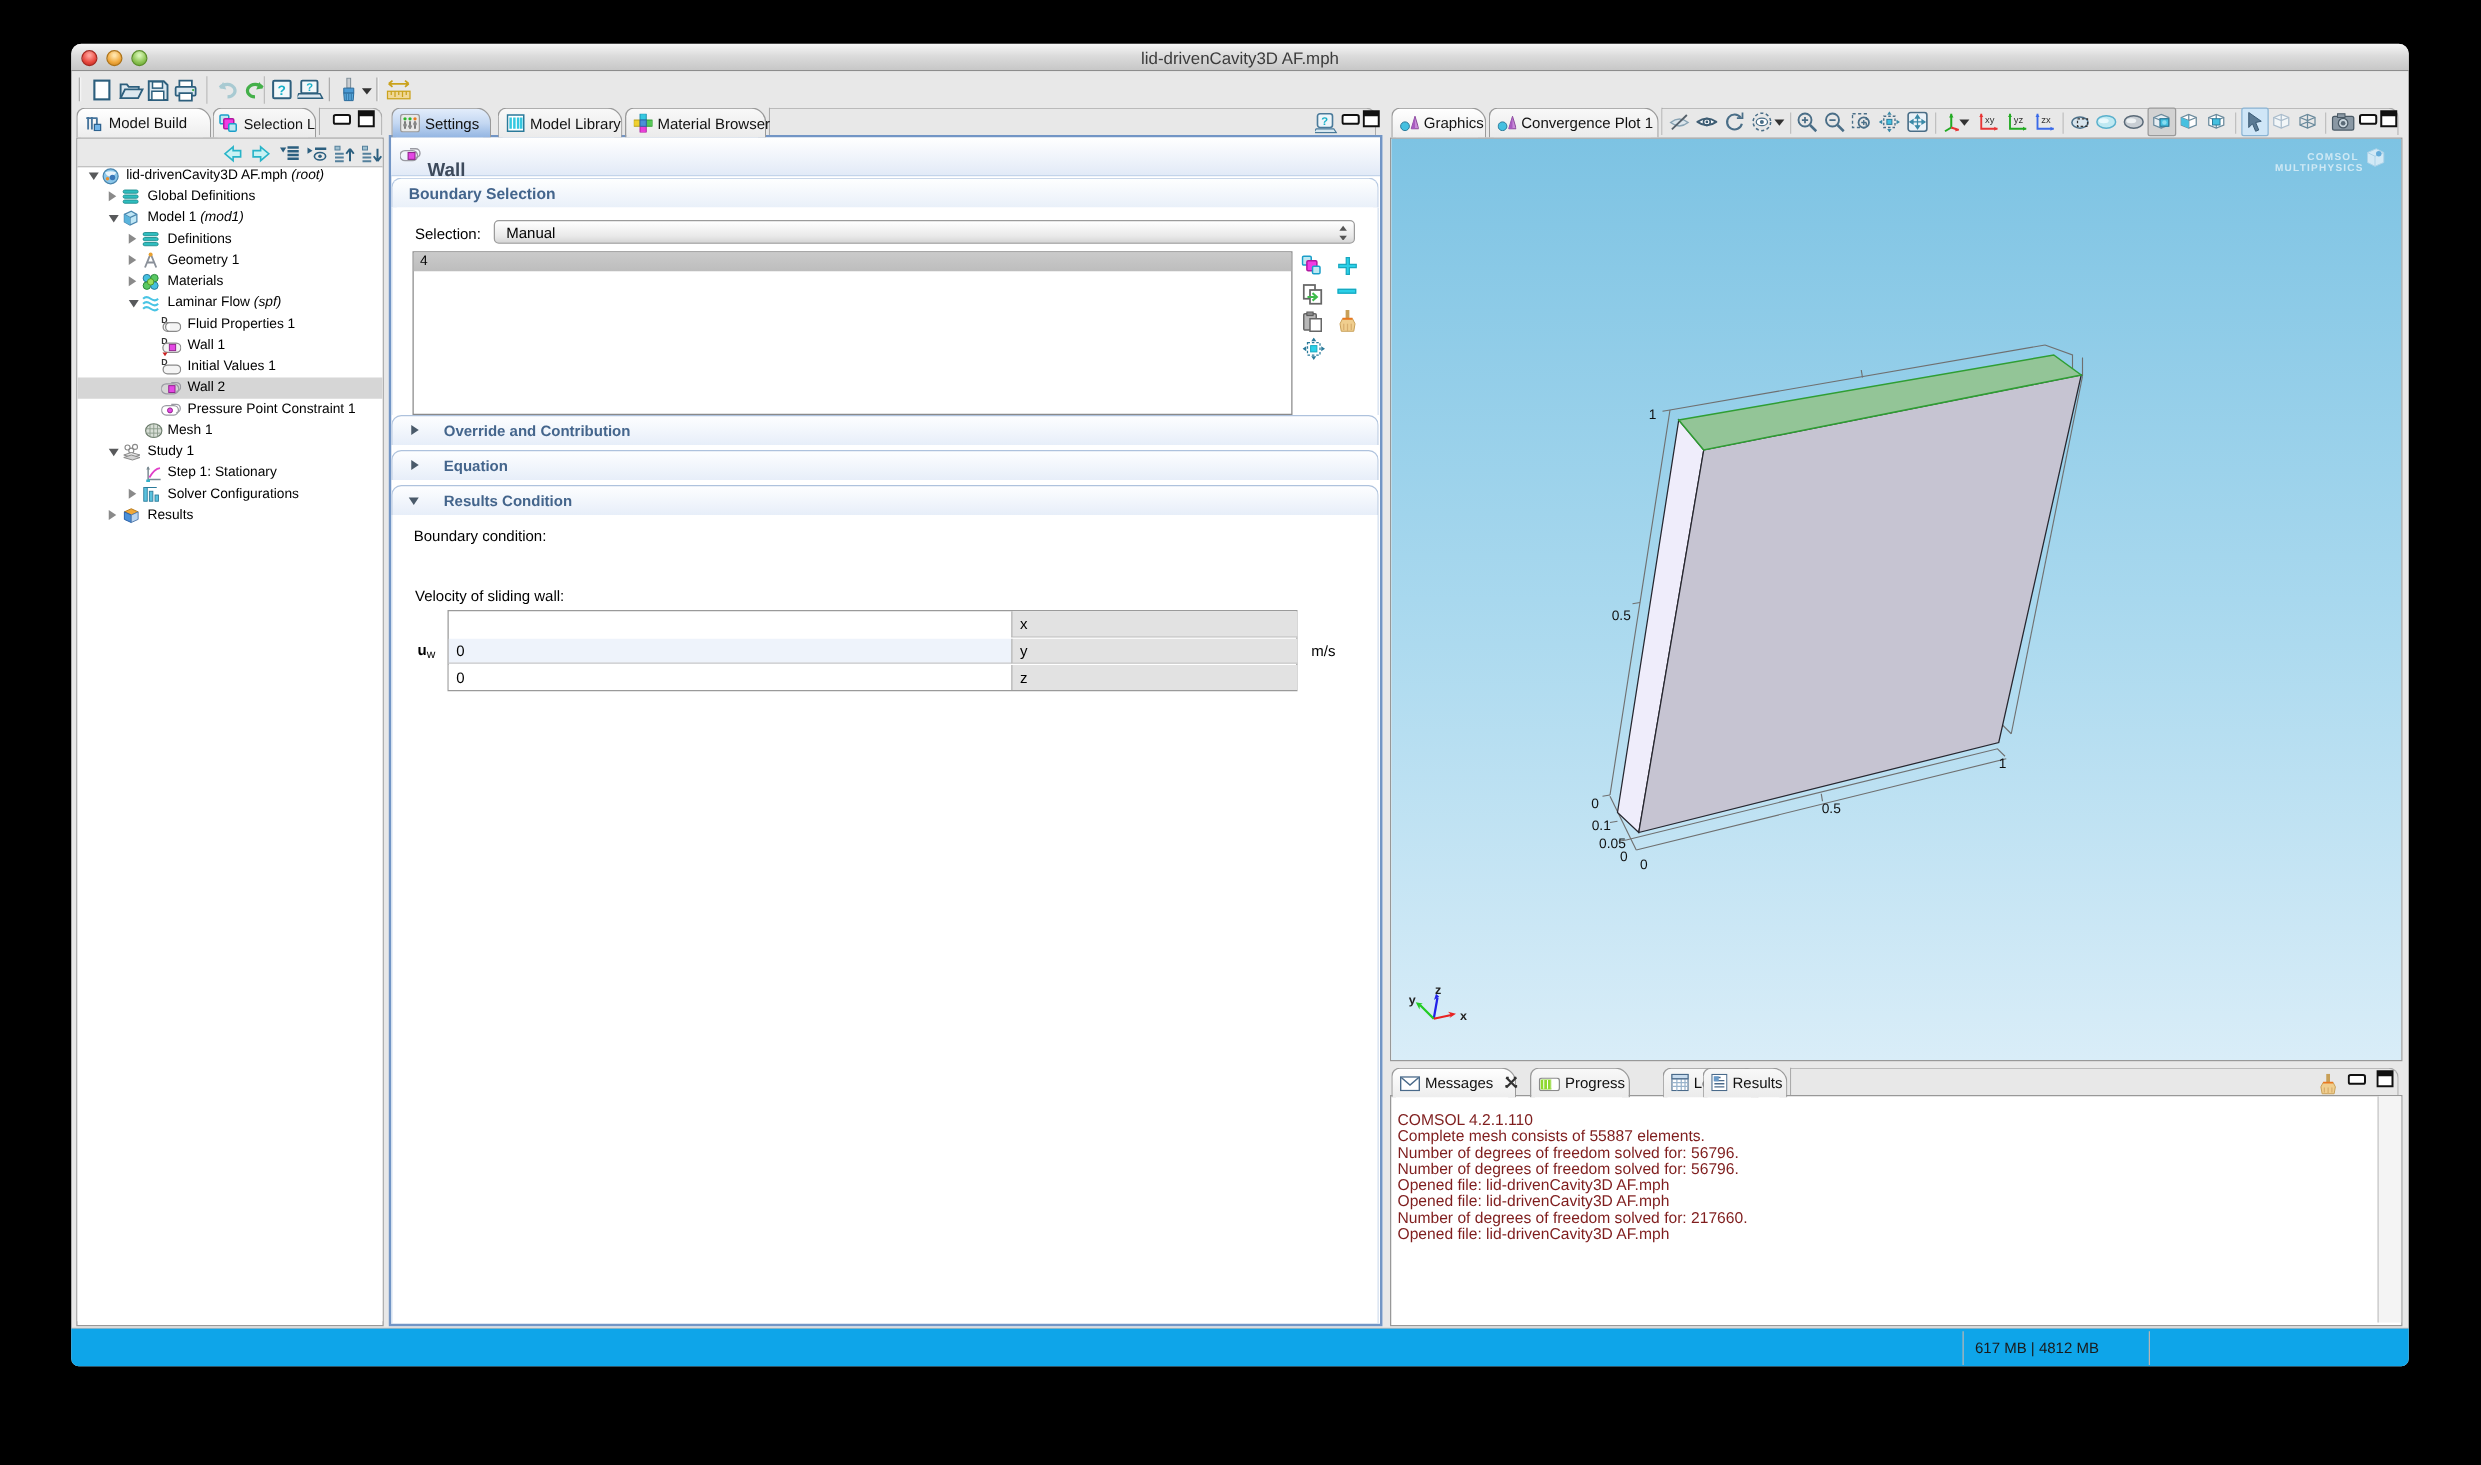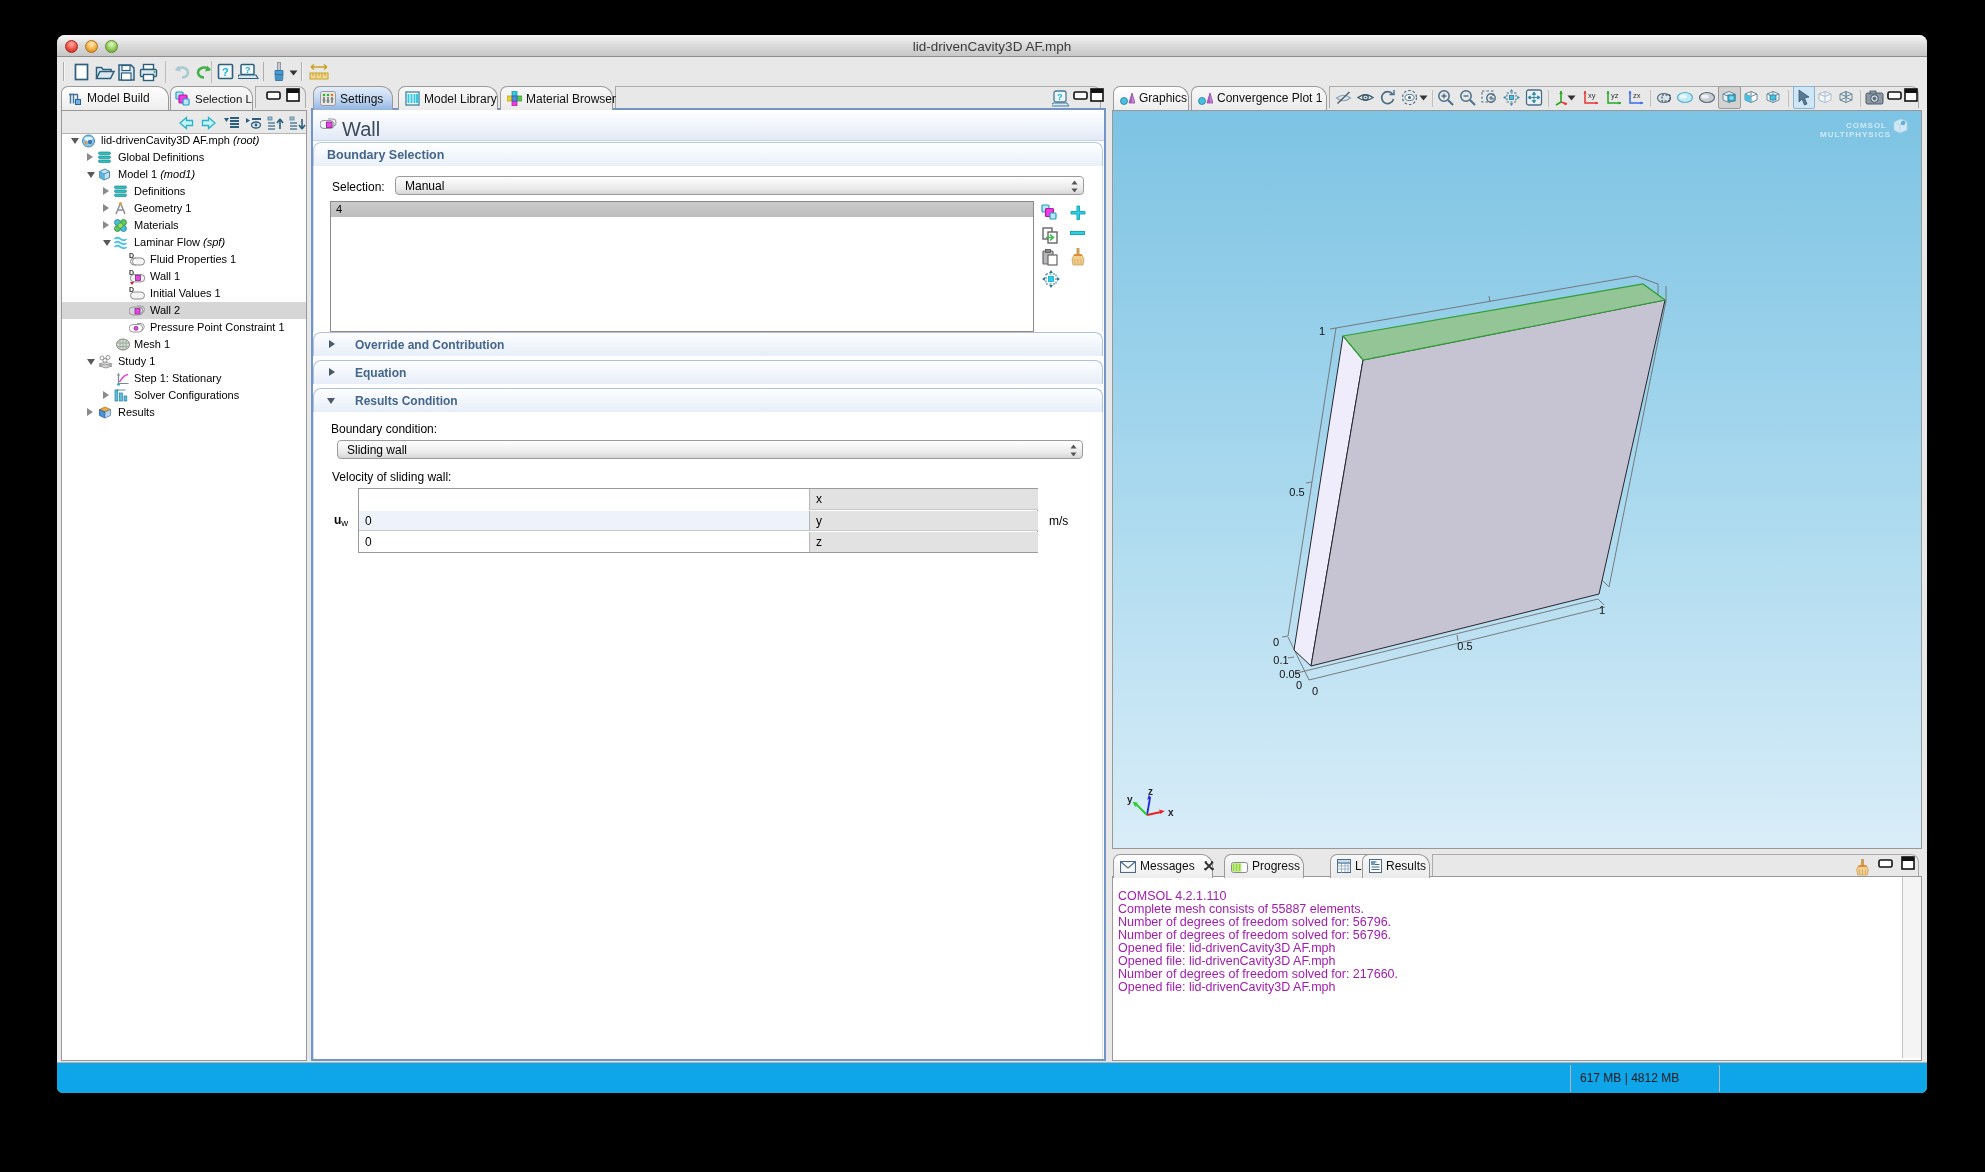--- a/index.html
+++ b/index.html
@@ -26,21 +26,21 @@
 .tri{position:absolute;width:0;height:0;}
 .tri.exp{border-left:4.5px solid transparent;border-right:4.5px solid transparent;border-top:6px solid #58595b;top:6px;}
 .tri.col{border-top:4.5px solid transparent;border-bottom:4.5px solid transparent;border-left:6px solid #8a8a8a;top:4px;}
 .ticon{position:absolute;top:1px;}
 .sechead{position:absolute;left:0;width:790px;height:24px;border:1px solid #aec2dd;border-bottom:none;border-radius:8px 8px 0 0;background:linear-gradient(#fdfeff,#e7eef9);}
 .sechead b{position:absolute;left:29px;top:5px;font-size:12px;color:#44658c;margin-left:12px;}
 .dropdown{position:absolute;height:19px;border:1px solid #9b9b9b;border-radius:4px;background:linear-gradient(#ffffff,#e9e9e9 70%,#d6d6d6);font-size:12px;color:#000;}
 .dropdown span{position:absolute;left:9px;top:2px;}
 .updown{position:absolute;right:5px;top:3px;width:7px;height:12px;}
 .glab{position:absolute;font-size:12px;color:#000;white-space:nowrap;}
-.msgline{position:absolute;left:5px;font-size:12.5px;color:#a21caf;white-space:nowrap;}
+.msgline{position:absolute;left:5px;font-size:12.5px;color:#7f1d1d;white-space:nowrap;}
 .gsep{position:absolute;top:4px;width:1px;height:17px;background:#c0c0c0;}
 .gi{position:absolute;top:3px;}
 </style>
 </head>
 <body>
 <div id="win">
   <div id="titlebar">
     <div id="title">lid-drivenCavity3D AF.mph</div>
     <div class="tl" id="tlr"></div>
       <div class="tl" id="tlo"></div>
@@ -307,21 +307,21 @@
       </svg>
   </div>
 
   <div class="panel" id="centerpanel" style="left:254px;top:73px;width:795px;height:953px;border:2px solid #7295c5;">
     <div style="position:absolute;left:0;top:0;width:100%;height:31px;background:linear-gradient(#ffffff,#e2eaf7);border-bottom:1px solid #c3d4ea;">
       <svg style="position:absolute;left:7px;top:6px;" width="18" height="17">
           <path d="M4 4.5 h6 a3.7 3.7 0 0 1 0 8 h-6 a3.7 3.7 0 0 1 0 -8 z" fill="none" stroke="#9a9aa2" stroke-width="1.1"></path>
           <path d="M8 3 h4.5 a3.2 3.2 0 0 1 0 7" fill="none" stroke="#9a9aa2" stroke-width="1.1"></path>
           <rect x="6.5" y="6" width="5.5" height="5.5" fill="#e448e4" stroke="#93258f" stroke-width="0.9"></rect>
         </svg>
-      <div style="position:absolute;left:29px;top:8px;font-size:20px;font-weight:normal;color:#3d4a5c;">Wall</div>
+      <div style="position:absolute;left:29px;top:18px;font-size:15px;font-weight:bold;color:#3d4a5c;">Wall</div>
     </div>
     <div style="position:absolute;left:0;top:32px;width:790px;height:24px;border:1px solid #b6c9e2;border-bottom:none;border-radius:8px 8px 0 0;background:linear-gradient(#feffff,#e9f0f9);">
       <b style="position:absolute;left:13px;top:5px;font-size:12.5px;color:#44658c;">Boundary Selection</b>
     </div>
     <div style="position:absolute;left:0;top:56px;width:790px;height:166px;border-left:1px solid #d4dff0;border-right:1px solid #d4dff0;"></div>
     <div style="position:absolute;left:0;top:302px;width:790px;height:647px;border-left:1px solid #d4dff0;border-right:1px solid #d4dff0;"></div>
     <div class="glab" style="left:19px;top:70px;">Selection:</div>
     <div class="dropdown" style="left:82px;top:66px;width:689px;">
         <span>Manual</span>
       <svg class="updown" width="7" height="13">
@@ -370,27 +370,20 @@
     </div>
     <div class="sechead" style="top:250px;">
       <span class="tri col" style="left:15px;top:7px;border-left-color:#4a5a6a;"></span>
       <b>Equation</b>
     </div>
     <div class="sechead" style="top:278px;">
       <span class="tri exp" style="left:13px;top:9px;border-top-color:#4a5a6a;"></span>
       <b>Results Condition</b>
     </div>
     <div class="glab" style="left:18px;top:312px;">Boundary condition:</div>
-    <div class="dropdown" style="left:24px;top:330px;width:746px;">
-        <span>Sliding wall</span>
-      <svg class="updown" width="7" height="13">
-          <path d="M3.5 0.5 L6.5 4.5 L0.5 4.5 Z" fill="#555"></path>
-          <path d="M3.5 12.5 L6.5 8.5 L0.5 8.5 Z" fill="#555"></path>
-        </svg>
-    </div>
     <div class="glab" style="left:19px;top:360px;">Velocity of sliding wall:</div>
     <div style="position:absolute;left:45px;top:378px;width:680px;height:65px;border:1px solid #9a9a9a;">
       <div style="position:absolute;left:0;top:22px;width:450px;height:20px;background:#eef3fb;border-bottom:1px solid #c9c9c9;font-size:12px;padding:3px 0 0 6px;">0</div>
       <div style="position:absolute;left:0;top:43px;width:450px;height:20px;background:#fff;font-size:12px;padding:3px 0 0 6px;">0</div>
       <div style="position:absolute;left:450px;top:0;width:229px;height:21px;background:#e2e2e2;border-left:1px solid #b5b5b5;border-bottom:1px solid #c9c9c9;font-size:12px;padding:3px 0 0 6px;">x</div>
       <div style="position:absolute;left:450px;top:22px;width:229px;height:20px;background:#e2e2e2;border-left:1px solid #b5b5b5;border-bottom:1px solid #c9c9c9;font-size:12px;padding:3px 0 0 6px;">y</div>
       <div style="position:absolute;left:450px;top:43px;width:229px;height:20px;background:#e2e2e2;border-left:1px solid #b5b5b5;font-size:12px;padding:3px 0 0 6px;">z</div>
     </div>
     <div class="glab" style="left:21px;top:403px;"><b>u</b><span style="font-size:9.5px;vertical-align:-2px;">w</span></div>
     <div class="glab" style="left:736px;top:404px;">m/s</div>

